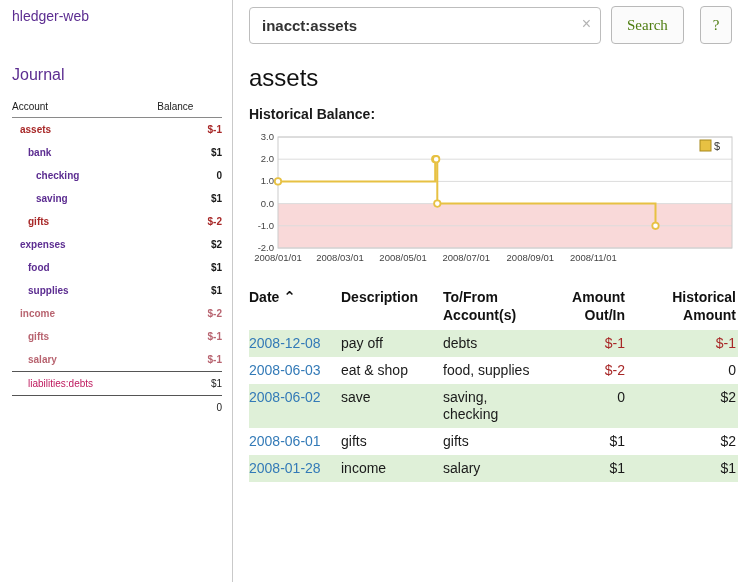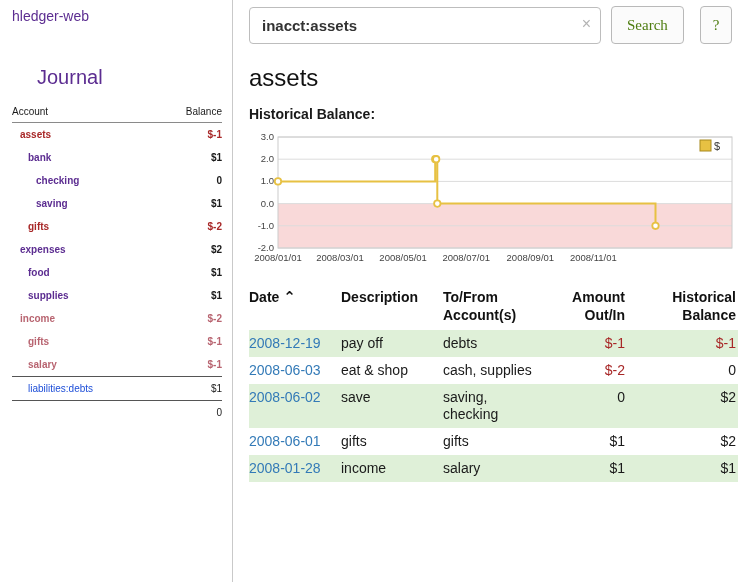--- a/index.html
+++ b/index.html
@@ -17,28 +17,28 @@
     width: 233px; min-width: 233px; height: 582px;
     border-right: 1px solid #c9c9c9;
     padding: 8px 10px 8px 12px;
   }
   .brand {
     display: block; color: var(--purple, #5c2d91);
     text-decoration: none; font-size: 14px; cursor: pointer;
   }
   .nav-journal {
     display: block; margin-top: 42px; color: var(--purple, #5c2d91);
-    text-decoration: none; font-size: 20px; cursor: pointer; margin-left: 25px;
+    text-decoration: none; font-size: 16px; cursor: pointer;
   }
   .acct-table { width: 100%; border-collapse: collapse; margin-top: 14px; font-size: 10px; }
   .acct-table th {
     font-weight: normal; text-align: left; padding: 3px 0 5px;
     border-bottom: 1px solid #8a8a8a; color: #1a1a1a;
   }
-  .acct-table th.th-bal { text-align: right; }
+  .acct-table th.th-bal { }
   .acct-table td { padding: 3px 0; line-height: 17px; }
   .acct-name-cell { white-space: nowrap; }
   .acct-link { display: inline-block; text-decoration: none; color: var(--purple, #5c2d91); cursor: pointer; }
   .bal { text-align: right; }
   tr.ruled td { border-top: 1px solid #555; border-bottom: 1px solid #555; }
   .total-row td { padding: 3px 0; }
 
   
   .main { flex: 1; padding: 6px 6px 0 16px; }
   h1.page-title { font-size: 33px; font-weight: normal; margin: 0 0 24px; color: #111; letter-spacing: .2px; }
@@ -151,21 +151,21 @@
     <td class="acct-name-cell"><a class="acct-link" style="padding-left: 16px; color: rgb(184, 100, 112); font-weight: bold;">gifts</a></td>
     <td class="bal" style="color: rgb(184, 100, 112); font-weight: bold;">$-1</td>
   </tr>
 
   <tr class="acct-row">
     <td class="acct-name-cell"><a class="acct-link" style="padding-left: 16px; color: rgb(184, 100, 112); font-weight: bold;">salary</a></td>
     <td class="bal" style="color: rgb(184, 100, 112); font-weight: bold;">$-1</td>
   </tr>
 
   <tr class="acct-row ruled">
-    <td class="acct-name-cell"><a class="acct-link" style="padding-left: 16px; color: #1d4ed8;">liabilities:debts</a></td>
+    <td class="acct-name-cell"><a class="acct-link" style="padding-left: 16px; color: #be185d;">liabilities:debts</a></td>
     <td class="bal" style="color: rgb(26, 26, 26);">$1</td>
   </tr>
 </tbody>
       <tfoot>
         <tr class="total-row">
           <td></td>
           <td class="bal">0</td>
         </tr>
       </tfoot>
     </table>
@@ -220,36 +220,36 @@
     <table class="txn-table">
       <thead>
         <tr>
           <th class="col-date">
             <span>Date</span>
             <span class="sort-caret">⌃</span>
           </th>
           <th class="col-desc">Description</th>
           <th class="col-acct">To/From Account(s)</th>
           <th class="col-amt num">Amount Out/In</th>
-          <th class="col-bal num">Historical Balance</th>
+          <th class="col-bal num">Historical Amount</th>
         </tr>
       </thead>
       <tbody>
   <tr class="stripe">
-    <td class="col-date"><a class="date-link">2008-12-19</a></td>
+    <td class="col-date"><a class="date-link">2008-12-08</a></td>
     <td class="col-desc">pay off</td>
     <td class="col-acct">debts</td>
     <td class="col-amt num" style="color: rgb(168, 40, 40);">$-1</td>
     <td class="col-bal num" style="color: rgb(168, 40, 40);">$-1</td>
   </tr>
 
   <tr>
     <td class="col-date"><a class="date-link">2008-06-03</a></td>
     <td class="col-desc">eat &amp; shop</td>
-    <td class="col-acct">cash, supplies</td>
+    <td class="col-acct">food, supplies</td>
     <td class="col-amt num" style="color: rgb(168, 40, 40);">$-2</td>
     <td class="col-bal num" style="color: rgb(26, 26, 26);">0</td>
   </tr>
 
   <tr class="stripe">
     <td class="col-date"><a class="date-link">2008-06-02</a></td>
     <td class="col-desc">save</td>
     <td class="col-acct">saving, checking</td>
     <td class="col-amt num" style="color: rgb(26, 26, 26);">0</td>
     <td class="col-bal num" style="color: rgb(26, 26, 26);">$2</td>

